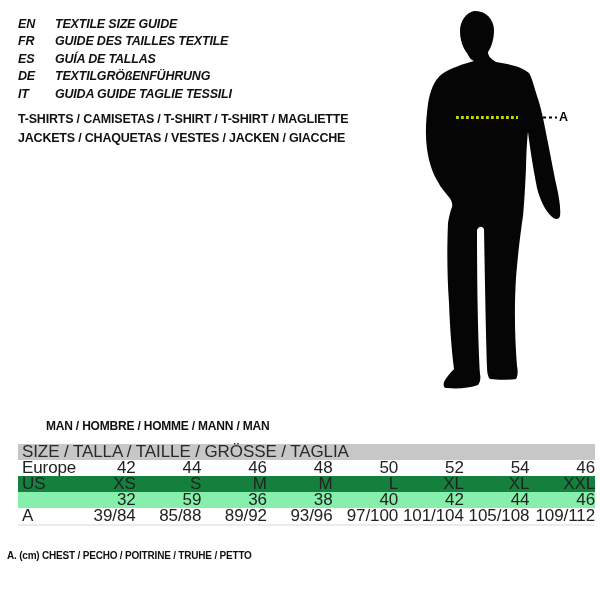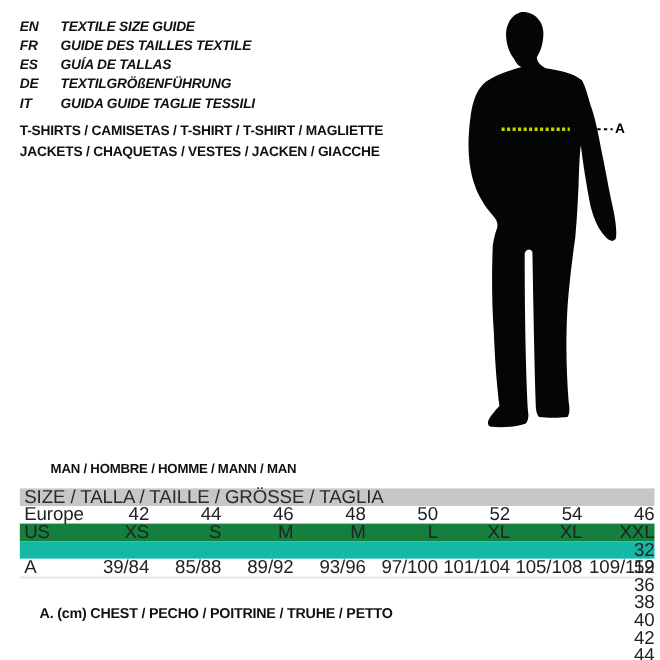--- a/index.html
+++ b/index.html
@@ -19,24 +19,24 @@
   
   .section-title{position:absolute;left:18px;top:419px;font-size:12px;font-weight:bold;letter-spacing:-0.2px;padding-left:28px;}
   
   .size-table{position:absolute;left:18px;top:444px;width:577px;font-size:17px;letter-spacing:-0.1px;}
   .thead{height:16px;line-height:16px;background:#c7c7c7;color:#2a2a2a;padding-left:4px;}
   .trow{display:flex;height:16px;line-height:16px;}
   .trow .lbl{width:48px;padding-left:4px;color:#222;}
   .trow .cell{flex:1;text-align:right;color:#222;}
   .row-europe{background:#ffffff;}
   .row-us{background:#15803d;}
-  .row-blank{background:#14b8a6;flex-direction:column;}
+  .row-blank{background:#86efac;}
   .row-a{background:#ffffff;border-bottom:2px solid #ebebeb;}
   
-  .footnote{position:absolute;left:36px;top:550px;font-size:13px;font-weight:bold;letter-spacing:-0.2px;}
+  .footnote{position:absolute;left:7px;top:550px;font-size:10px;font-weight:bold;letter-spacing:-0.2px;}
 </style>
 </head>
 <body>
 
 <div id="canvas">
 
   <div class="lang-list">
     <div class="lang-row">
       <span class="lang-code">EN</span>
       <span class="lang-text">TEXTILE SIZE GUIDE</span>

